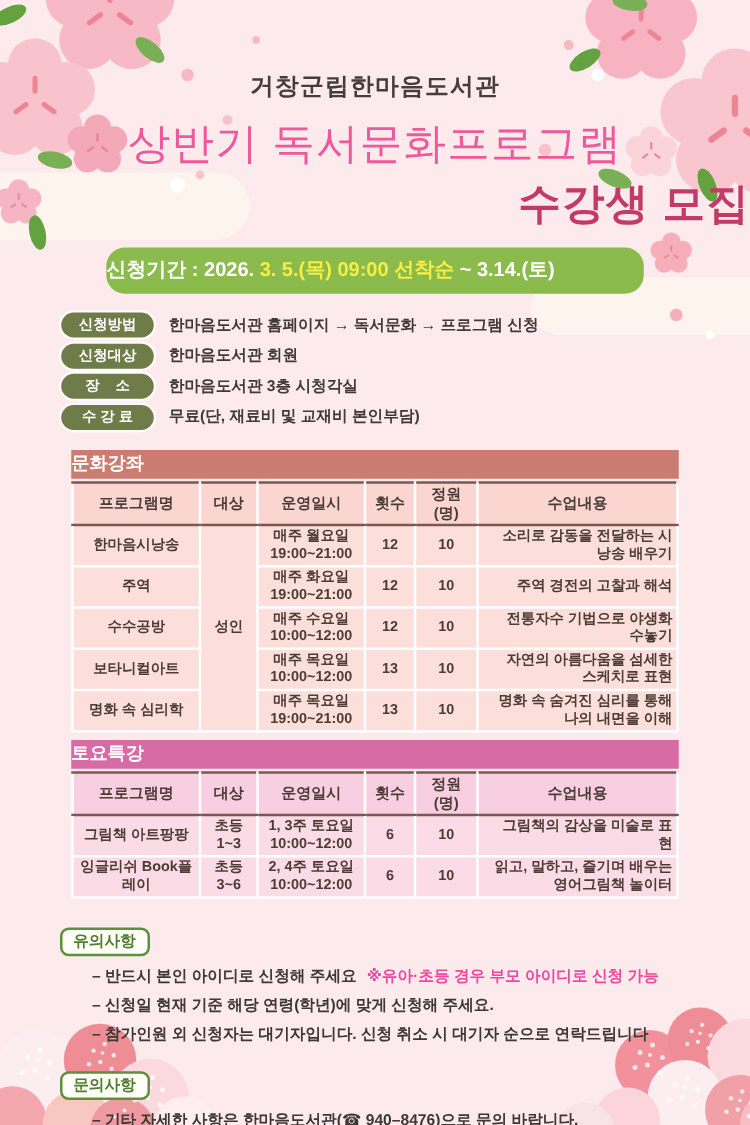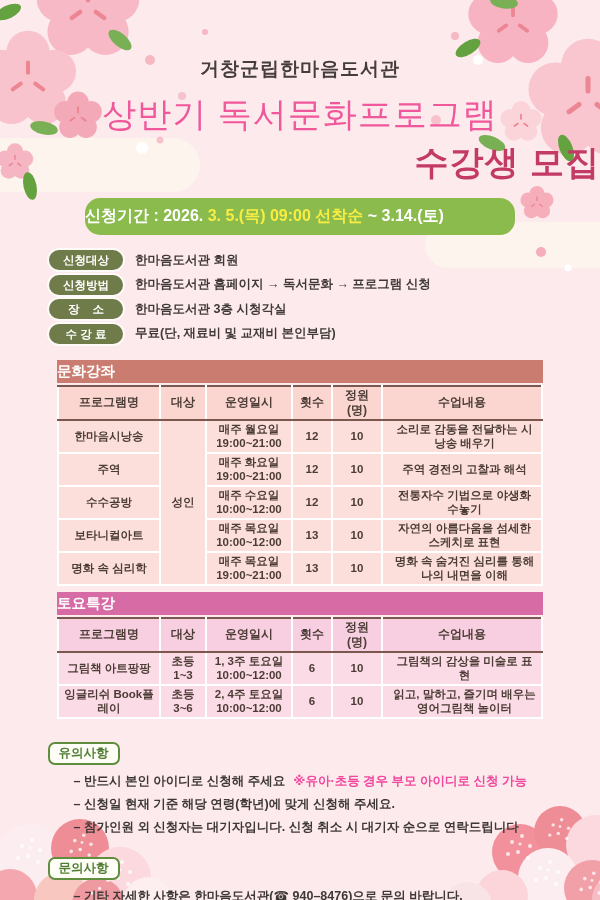--- a/index.html
+++ b/index.html
@@ -35,21 +35,21 @@
   }
   .info-val{margin-left:12px;font-size:12.5px;font-weight:700;color:#403a37;white-space:pre}
 
   
   .tbl-wrap{width:486px;margin:16px auto 0}
   .tbl-title{height:23px;line-height:23px;color:#fff;font-size:14.5px;font-weight:700;margin-bottom:2px}
   table{width:100%;border-collapse:collapse;table-layout:fixed;border:2px solid #7f1d1d}
   th,td{border:2px solid #ffffff;font-weight:700;color:#4c3c36;text-align:center;padding:1px 3px;line-height:1.25}
   thead th{font-size:12px;height:21px;border-top:2px solid #7b584f;border-bottom:2px solid #7b584f}
   td{font-size:11.5px;height:29px}
-  td:last-child{text-align:center;padding-left:8px}
+  td:last-child{text-align:right;padding-left:8px}
   .t1 thead th{background:#fbd6d1}
   .t1 td{background:#fcdfda}
   .t2 thead th{background:#f8cfe0}
   .t2 td{background:#fbdbe6}
 
   
   .note-sec{width:505px;margin:11px auto 0}
   .note-badge{
     display:inline-block;border:2px solid #5e8e3e;color:#4e7d33;background:#fffef6;
     border-radius:7px;font-size:12.5px;font-weight:700;padding:1px 9px;margin-top:12px;
@@ -158,26 +158,26 @@
   <div class="library">거창군립한마음도서관</div>
   <div class="title1">상반기 독서문화프로그램</div>
   <div class="title2">수강생 모집</div>
 
   <div class="banner">
     <span>신청기간 : 2026. </span><span class="hl">3. 5.(목) 09:00 선착순</span><span> ~ 3.14.(토)</span>
   </div>
 
   <div class="info">
     <div class="info-row">
+      <span class="badge">신청방법</span>
+      <span class="info-val">한마음도서관 홈페이지 → 독서문화 → 프로그램 신청</span>
+    </div>
+    <div class="info-row">
       <span class="badge">신청대상</span>
       <span class="info-val">한마음도서관 회원</span>
-    </div>
-    <div class="info-row">
-      <span class="badge">신청방법</span>
-      <span class="info-val">한마음도서관 홈페이지 → 독서문화 → 프로그램 신청</span>
     </div>
     <div class="info-row">
       <span class="badge">장    소</span>
       <span class="info-val">한마음도서관 3층 시청각실</span>
     </div>
     <div class="info-row">
       <span class="badge">수 강 료</span>
       <span class="info-val">무료(단, 재료비 및 교재비 본인부담)</span>
     </div>
   </div>

